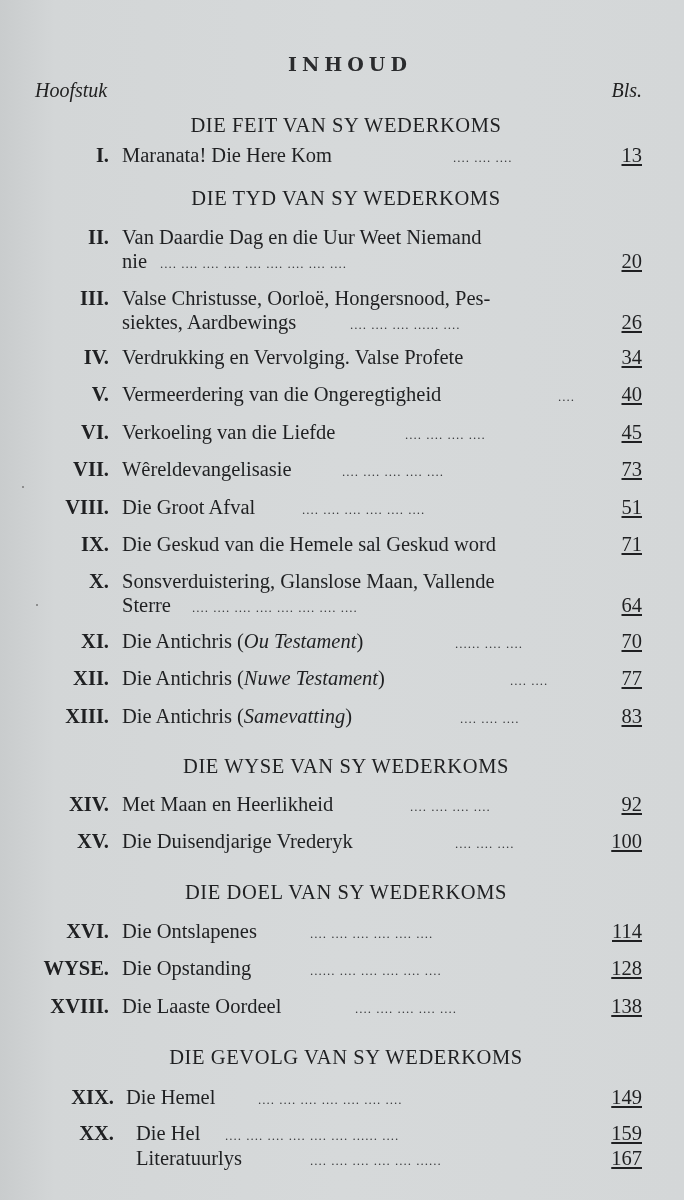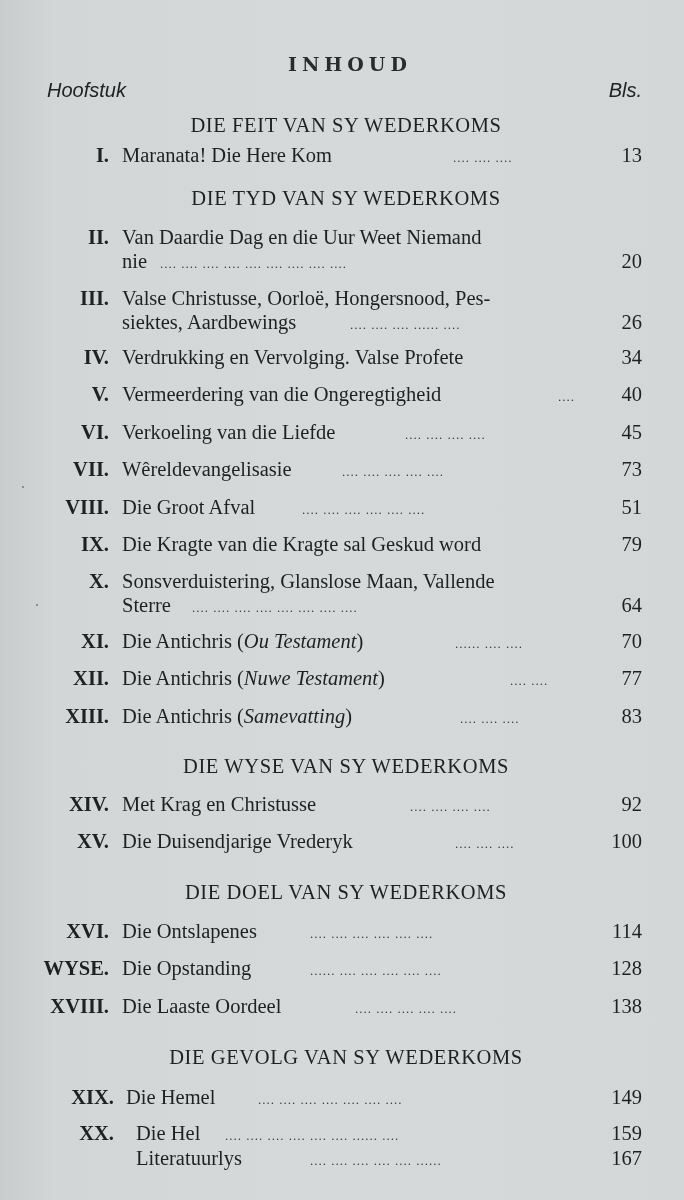--- a/index.html
+++ b/index.html
@@ -9,33 +9,33 @@
     font-family: "DejaVu Serif", "Liberation Serif", serif;
     color:#1d1e20;
     position:relative;
   }
   .page { position:absolute; left:0; top:0; width:684px; height:1200px; }
   .title {
     position:absolute; top:53px; left:0; width:684px; text-align:center;
     font-family:"DejaVu Serif", serif; font-weight:bold; font-size:19px; letter-spacing:5px; color:#2a2b2d;
     padding-left:8px;
   }
-  .hdr { position:absolute; top:79px; font-family:Liberation Sans, sans-serif; font-style:italic; font-size:20px; color:#222;margin-left:12px; }
+  .hdr { position:absolute; top:79px; font-family:Liberation Serif, serif; font-style:italic; font-size:20px; color:#222; }
   .hdr.left { left:35px; }
   .hdr.right { right:42px; }
   .section {
     position:absolute; left:0; width:684px; text-align:center;
     font-family:"Liberation Serif", serif; font-size:20.5px; letter-spacing:0.6px; color:#1f2022;
     padding-left:4px;
   }
   .entry { position:absolute; left:0; width:684px; font-family:"Liberation Serif", serif; font-size:20.5px; color:#1f2022; }
   .num { position:absolute; right:575px; font-weight:bold; text-align:right; white-space:nowrap; }
   .txt { position:absolute; left:122px; white-space:nowrap; }
   .dots { position:absolute; white-space:nowrap; font-size:13px; letter-spacing:1px; color:#3a3b3d; }
-  .pg { position:absolute; right:42px; text-align:right; white-space:nowrap; }
+  .pg { position:absolute; right:42px; text-align:right; white-space:nowrap;text-decoration:underline; }
   i { font-style:italic;text-align:center; }
   .speck { position:absolute; width:2px; height:2px; background:#777; border-radius:50%; }
 </style>
 </head>
 <body>
 
 <div class="page">
 
   <div class="title">INHOUD</div>
   <div class="hdr left">Hoofstuk</div>
@@ -100,22 +100,22 @@
 
   <div class="entry" style="top:496px">
     <span class="num">VIII.</span>
     <span class="txt">Die Groot Afval</span>
     <span class="dots" style="left:302px;top:6px">....   ....   ....   ....   ....   ....</span>
     <span class="pg">51</span>
   </div>
 
   <div class="entry" style="top:533px">
     <span class="num">IX.</span>
-    <span class="txt">Die Kragte van die Kragte sal Geskud word</span>
-    <span class="pg">79</span>
+    <span class="txt">Die Geskud van die Hemele sal Geskud word</span>
+    <span class="pg">71</span>
   </div>
 
   <div class="entry" style="top:570px">
     <span class="num">X.</span>
     <span class="txt">Sonsverduistering, Glanslose Maan, Vallende</span>
   </div>
   <div class="entry" style="top:594px">
     <span class="txt">Sterre</span>
     <span class="dots" style="left:192px;top:6px">....   ....   ....   ....   ....   ....   ....   ....</span>
     <span class="pg">64</span>
@@ -138,21 +138,21 @@
   <div class="entry" style="top:705px">
     <span class="num">XIII.</span>
     <span class="txt"><span>Die Antichris (</span><i>Samevatting</i><span>)</span></span>
     <span class="dots" style="left:460px;top:6px">....   ....   ....</span>
     <span class="pg">83</span>
   </div>
 
   <div class="section" style="top:755px">DIE WYSE VAN SY WEDERKOMS</div>
   <div class="entry" style="top:793px">
     <span class="num">XIV.</span>
-    <span class="txt">Met Krag en Christusse</span>
+    <span class="txt">Met Maan en Heerlikheid</span>
     <span class="dots" style="left:410px;top:6px">....   ....   ....   ....</span>
     <span class="pg">92</span>
   </div>
   <div class="entry" style="top:830px">
     <span class="num">XV.</span>
     <span class="txt">Die Duisendjarige Vrederyk</span>
     <span class="dots" style="left:455px;top:6px">....   ....   ....</span>
     <span class="pg">100</span>
   </div>
 

